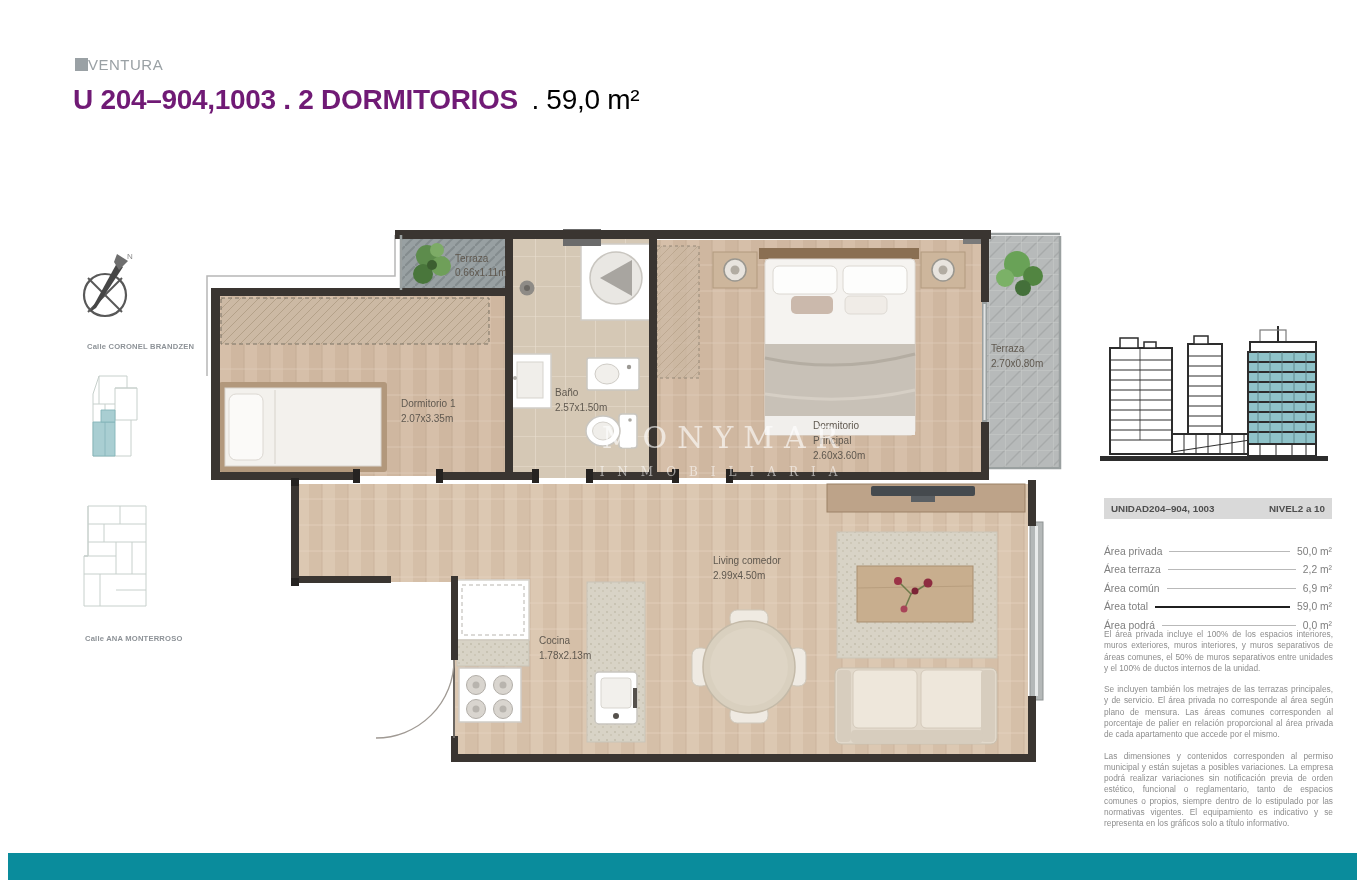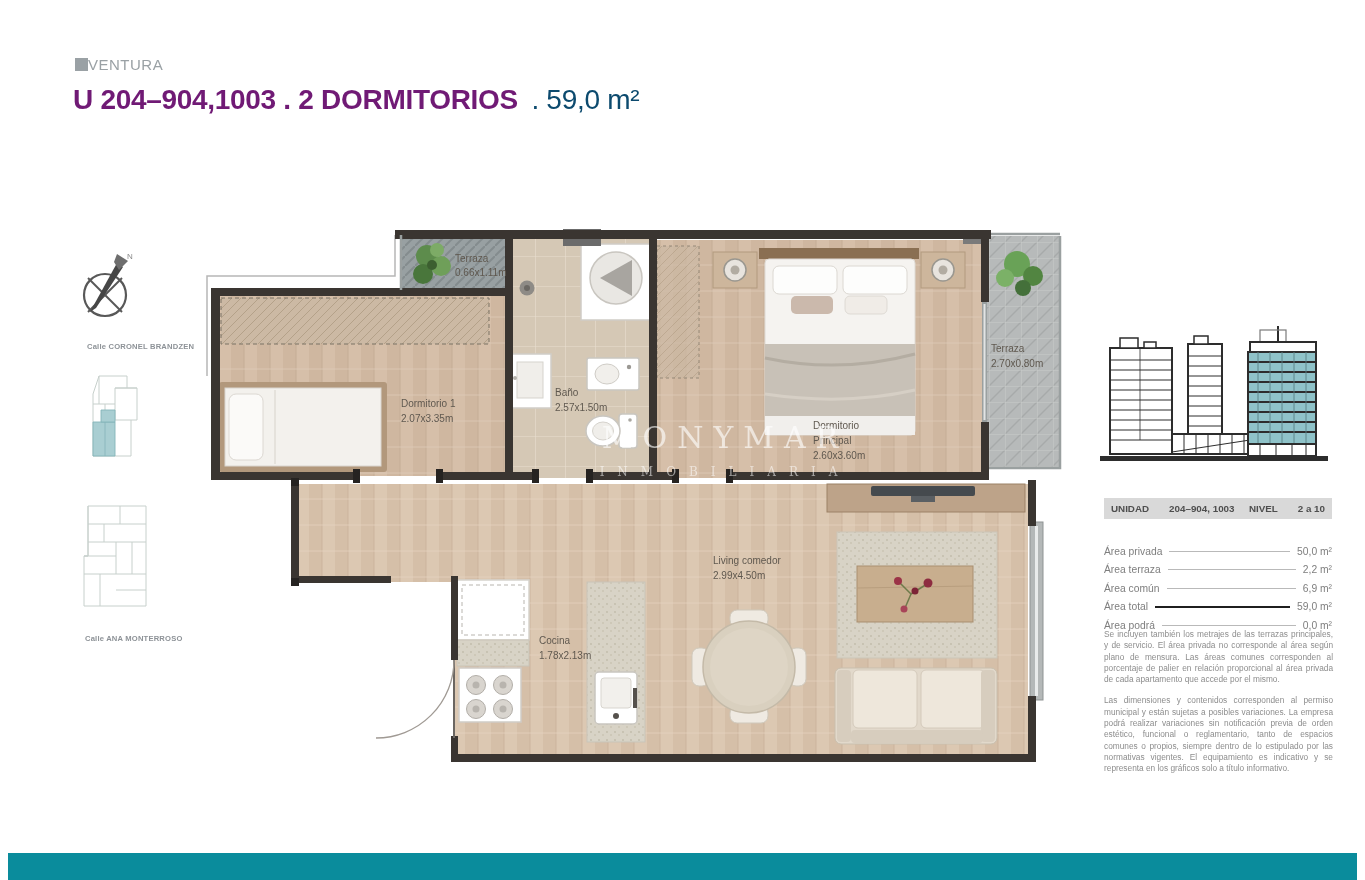--- a/index.html
+++ b/index.html
@@ -9,33 +9,33 @@
     -webkit-font-smoothing:antialiased;
   }
   .abs{position:absolute;}
 
   
   .brand{left:75px;top:56px;display:flex;align-items:center;}
   .brand-sq{width:13px;height:13px;background:#9aa1a5;}
   .brand-name{font-size:15px;color:#9aa1a5;letter-spacing:.5px;}
   .page-title{left:73px;top:84px;font-size:28px;letter-spacing:-.3px;white-space:nowrap;}
   .page-title .t-bold{font-weight:700;color:#701a75;}
-  .page-title .t-light{font-weight:400;color:#0c4a6e;margin-left:6px;}
+  .page-title .t-light{font-weight:400;color:#000000;margin-left:6px;}
 
   
   .street{font-size:7.6px;color:#8d9297;font-weight:700;letter-spacing:.2px;white-space:nowrap;margin-left:13px;}
   .street-top{left:74px;top:342px;}
   .street-bottom{left:72px;top:634px;}
 
   
   .unit-table{left:1104px;top:498px;width:228px;color:#7b7b7b;}
   .ut-head{background:#d9d9d9;height:21px;display:flex;align-items:center;
     justify-content:space-between;padding:0 7px;font-size:9.8px;color:#4e4e4e;}
   .ut-head b{font-weight:700;}
-  .ut-head .hv{font-weight:700;margin-left:20px;}
+  .ut-head .hv{font-weight:700;margin-left:0;}
   .ut-rows{margin-top:23px;}
   .ut-row{display:flex;align-items:center;height:18.5px;font-size:10.3px;}
   .ut-row .lbl{white-space:nowrap;color:#7e7e7e;}
   .ut-row .line{flex:1;border-top:1px solid #b9b9b9;margin:0 7px;}
   .ut-row.total .line{border-top:2.2px solid #1f1f1f;}
   .ut-row .val{white-space:nowrap;color:#7e7e7e;}
 
   
   .legal{left:1104px;top:629px;width:229px;font-size:8.3px;line-height:1.36;
     color:#8d8d8d;text-align:justify;}
@@ -473,17 +473,18 @@
     </div>
     <div class="ut-row">
       <span class="lbl">Área podrá</span>
       <span class="line"></span>
       <span class="val">0,0 m²</span>
     </div>
   </div>
 </div>
 
 <div class="abs legal">
+  <p>El área privada incluye el 100% de los espacios interiores, muros exteriores, muros interiores, y muros separativos de áreas comunes, el 50% de muros separativos entre unidades y el 100% de ductos internos de la unidad.</p>
   <p>Se incluyen también los metrajes de las terrazas principales, y de servicio. El área privada no corresponde al área según plano de mensura. Las áreas comunes corresponden al porcentaje de palier en relación proporcional al área privada de cada apartamento que accede por el mismo.</p>
   <p>Las dimensiones y contenidos corresponden al permiso municipal y están sujetas a posibles variaciones. La empresa podrá realizar variaciones sin notificación previa de orden estético, funcional o reglamentario, tanto de espacios comunes o propios, siempre dentro de lo estipulado por las normativas vigentes. El equipamiento es indicativo y se representa en los gráficos solo a título informativo.</p>
 </div>
 
 <div class="abs footer-bar"></div>
 
 </body></html>

